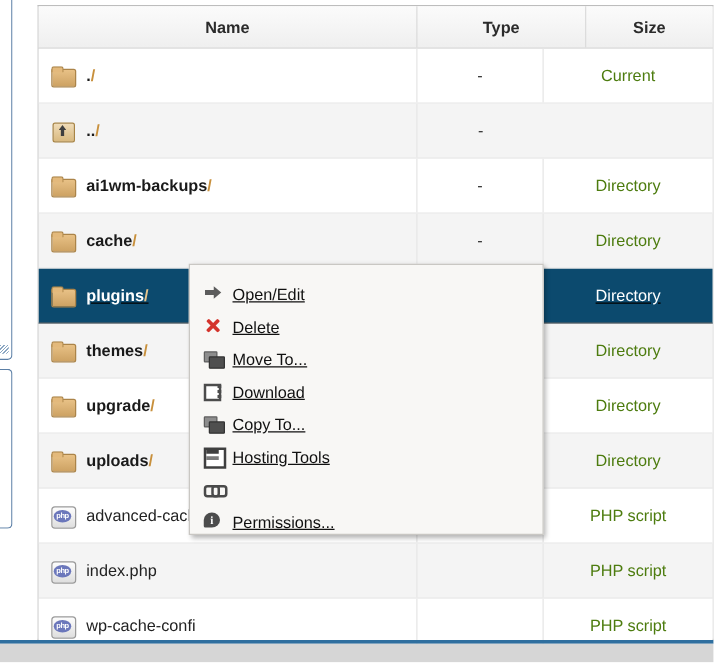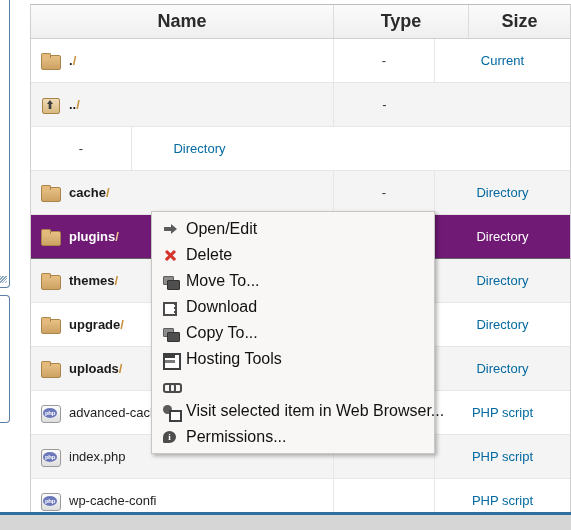--- a/index.html
+++ b/index.html
@@ -36,48 +36,48 @@
   #file-table {
     position: absolute; left: 30px; top: 4px;
     width: 541px; height: 508px;
     background: #ffffff;
     border: 1px solid #cfcfcf;
     border-top: 1px solid #bdbdbd;
   }
   .row { display: flex; height: 44px; align-items: stretch; border-bottom: 1px solid #e6e6e6; }
   .row.odd  { background: #ffffff; }
   .row.even { background: #f4f4f4; }
-  .row.selected { background: #701a75; border-bottom-color:#636363; }
+  .row.selected { background: #0c4a6e; border-bottom-color:#636363;text-decoration:underline; }
 
   .hdr {
     display: flex; height: 34px;
     background: linear-gradient(#fbfbfb,#efefef);
     border-bottom: 1px solid #cfcfcf;
   }
   .hdr .cell {
     display:flex; align-items:center; justify-content:center;
-    font-size: 18px; font-weight: bold; color:#2b2b2b;
+    font-size: 13px; font-weight: bold; color:#2b2b2b;
     border-right: 1px solid #dcdcdc;
   }
   .hdr .cell:last-child { border-right:none; }
 
   .c-name { width: 303px; }
   .c-size { width: 101px; }
   .c-type { width: 135px; }
 
   .row .cell {
     display: flex; align-items: center;
     border-right: 1px solid #e6e6e6;
     font-size: 13px; color: #222;
   }
   .row.selected .cell { border-right-color:#7b7b7b; color:#ffffff; }
   .row .cell:last-child { border-right:none; }
   .row .c-name { padding-left: 10px; gap: 10px; }
   .row .c-size { justify-content: center; color:#333; }
-  .row .c-type { justify-content: center; color:#0369a1; }
+  .row .c-type { justify-content: center; color:#4d7c0f; }
   .row.selected .c-size, .row.selected .c-type { color:#ffffff; }
 
   .fname { font-weight: bold; color:#1a1a1a; white-space:nowrap; }
   .row.selected .fname { color:#ffffff; }
   .fname .slash { color:#c8903c; font-weight:bold; }
   .row.selected .fname .slash { color:#e7c58d; }
   .fname.plain { font-weight: normal; color:#222; }
 
   
   .ic { width:18px; height:15px; position:relative; flex:none; }
@@ -118,23 +118,23 @@
   
   #ctx-menu {
     position:absolute; left:151px; top:211px; width:284px;
     background:#f8f7f5;
     border:1px solid #c9c7c3;
     box-shadow: 2px 2px 4px rgba(0,0,0,.30);
     padding: 4px 0 3px 0;
     z-index: 40;
   }
   .mi {
-    display:flex; align-items:center; gap:8px;
+    display:flex; align-items:flex-end; gap:8px;
     height:26px; padding: 0 10px 0 11px;
-    font-size:16px; color:#111; white-space:nowrap;
+    font-size:13px; color:#111; white-space:nowrap;text-decoration:underline;
   }
   .mi.active { background:#3d92d4; color:#ffffff; }
   .mi-label { line-height:1; }
 
   .mic { width:15px; height:15px; position:relative; flex:none; }
 
   
   .mic.arrow::before{
     content:""; position:absolute; left:1px; top:5px; width:9px; height:4px; background:#5c5c5c;
   }
@@ -257,20 +257,24 @@
           <div class="cell c-type">Current</div>
         </div>
         <div class="row even">
           <div class="cell c-name">
             <span class="ic parent"></span>
             <span class="fname">..<span class="slash">/</span></span>
           </div>
           <div class="cell c-size">-</div>
         </div>
         <div class="row odd">
+          <div class="cell c-name">
+            <span class="ic folder"></span>
+            <span class="fname">ai1wm-backups<span class="slash">/</span></span>
+          </div>
           <div class="cell c-size">-</div>
           <div class="cell c-type">Directory</div>
         </div>
         <div class="row even">
           <div class="cell c-name">
             <span class="ic folder"></span>
             <span class="fname">cache<span class="slash">/</span></span>
           </div>
           <div class="cell c-size">-</div>
           <div class="cell c-type">Directory</div>
@@ -360,23 +364,19 @@
           <span class="mi-label">Copy To...</span>
         </div>
         <div class="mi">
           <span class="mic cal"></span>
           <span class="mi-label">Hosting Tools</span>
         </div>
         <div class="mi">
           <span class="mic link"></span>
         </div>
         <div class="mi">
-          <span class="mic web"></span>
-          <span class="mi-label">Visit selected item in Web Browser...</span>
-        </div>
-        <div class="mi">
           <span class="mic info"></span>
           <span class="mi-label">Permissions...</span>
         </div>
       </div>
   </div>
 
 </div>
 
 </body></html>

